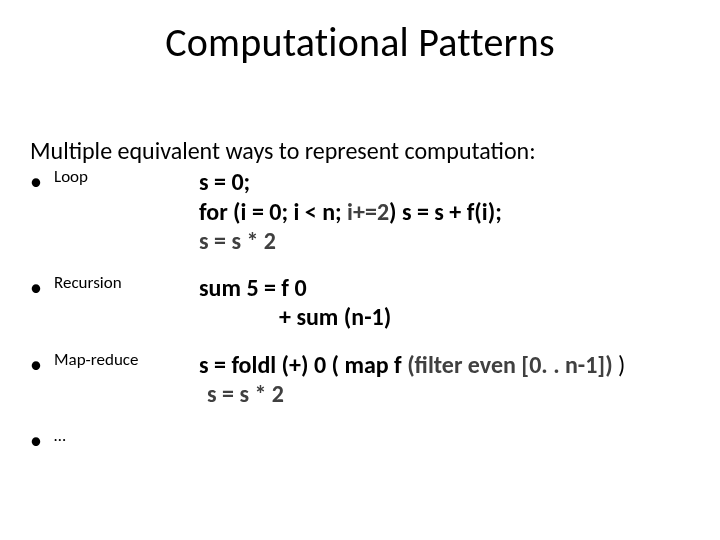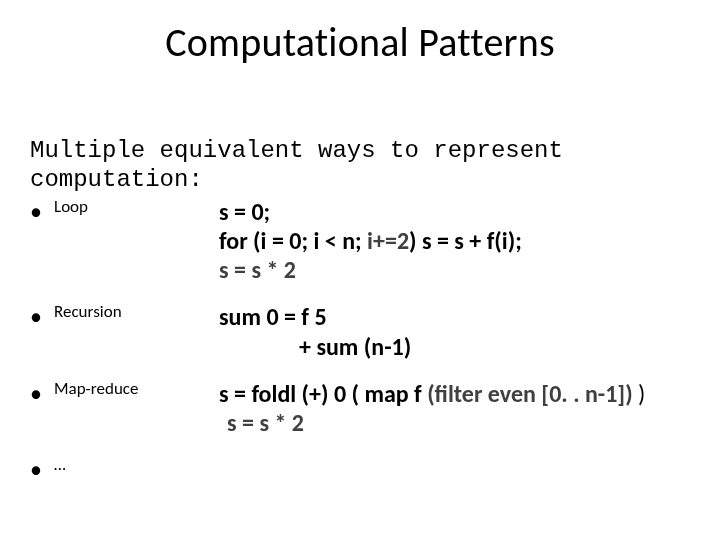--- a/index.html
+++ b/index.html
@@ -30,21 +30,20 @@
   .body {
     position: absolute;
     top: 136px;
     left: 30px;
     right: 16px;
     font-size: 24px;
     line-height: 1.22;
   }
   .intro {
     margin: 0 0 2px 0;
-    font-family: Liberation Mono, monospace;
   }
   ul.bullets {
     list-style: none;
     margin: 0;
     padding: 0;
   }
   ul.bullets > li {
     display: flex;
     align-items: flex-start;
     margin: 0;
@@ -61,21 +60,21 @@
   .bullet-label {
     flex: 0 0 145px;
     width: 145px;
     font-size: 17px;
   }
   .bullet-code {
     flex: 1 1 auto;
     font-size: 24px;
     font-weight: 700;
   }
-  .bullet-code .line { display: block; margin-left: 20px; }
+  .bullet-code .line { display: block; }
   .bullet-code .indent1 { padding-left: 80px; }
   .red { color: #404040; }
   .thin { font-weight: 400; }
   .mr-shift .bullet-code .line:nth-child(2) { padding-left: 8px; }
 </style>
 </head>
 <body>
 
 <div class="slide">
 
@@ -94,21 +93,21 @@
           <span class="line"><span>s = 0;</span></span>
           <span class="line"><span>for (i = 0; i &lt; n; </span><span class="red">i+=2</span><span>)  s = s + f(i);</span></span>
           <span class="line"><span class="red">s = s * 2</span></span>
         </span>
       </li>
 
       <li class="gap">
         <span class="bullet-dot">•</span>
         <span class="bullet-label">Recursion</span>
         <span class="bullet-code">
-          <span class="line"><span>sum 0 = f 5</span></span>
+          <span class="line"><span>sum 5 = f 0</span></span>
           <span class="line indent1"><span>+ sum (n-1)</span></span>
         </span>
       </li>
 
       <li class="gap mr-shift">
         <span class="bullet-dot">•</span>
         <span class="bullet-label">Map-reduce</span>
         <span class="bullet-code">
           <span class="line"><span>s = foldl (+) 0 ( map f </span><span class="red">(filter even [0. . n-1])</span><span class="thin"> )</span></span>
           <span class="line"><span class="red">s = s * 2</span></span>

